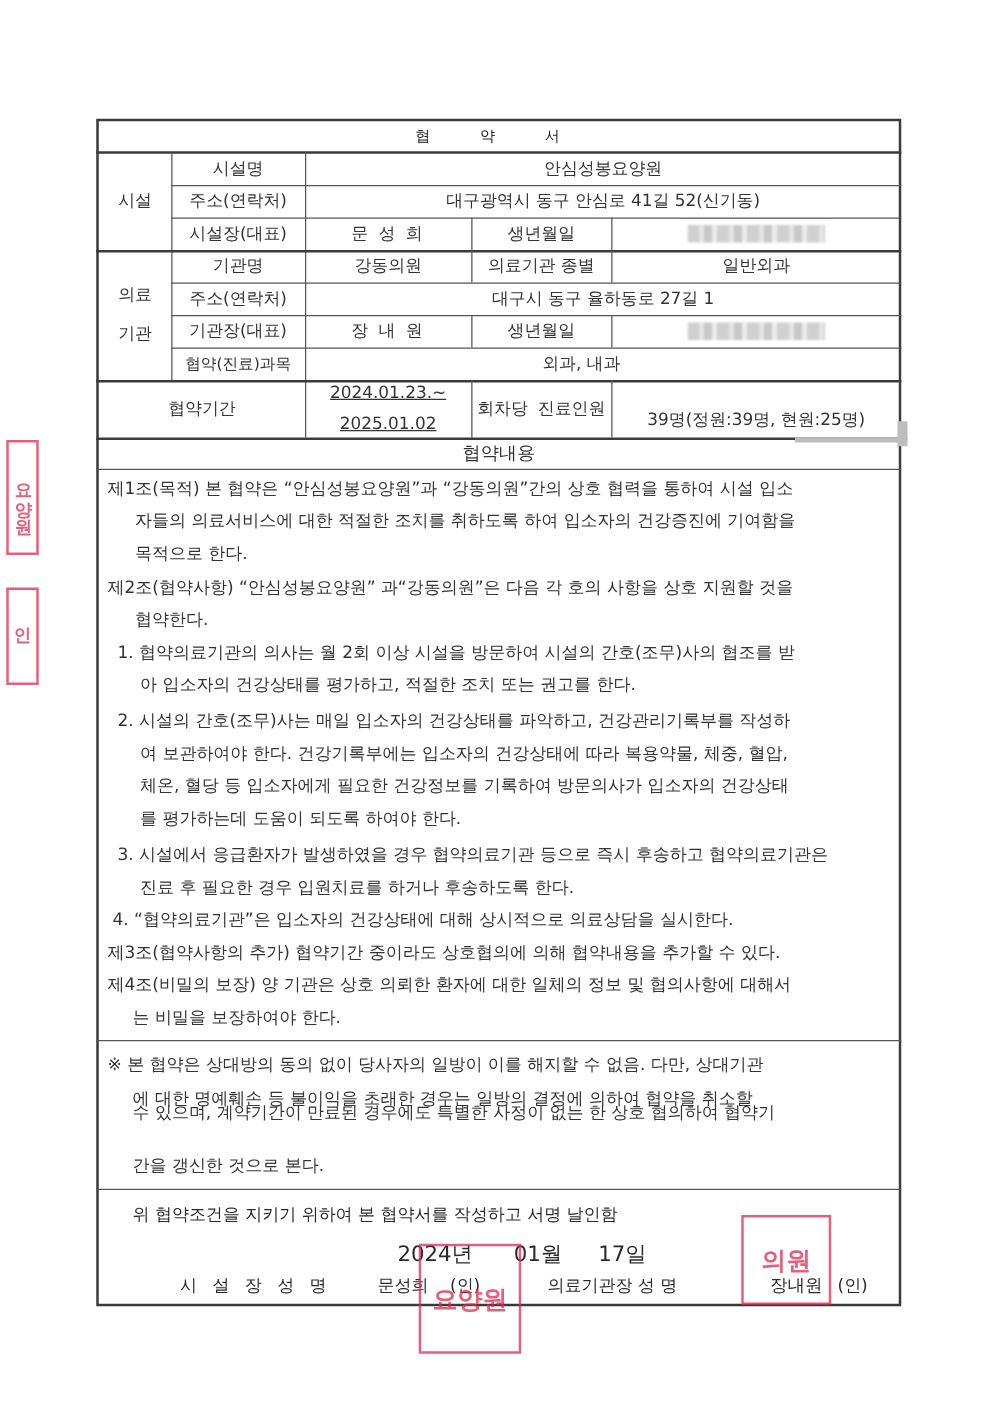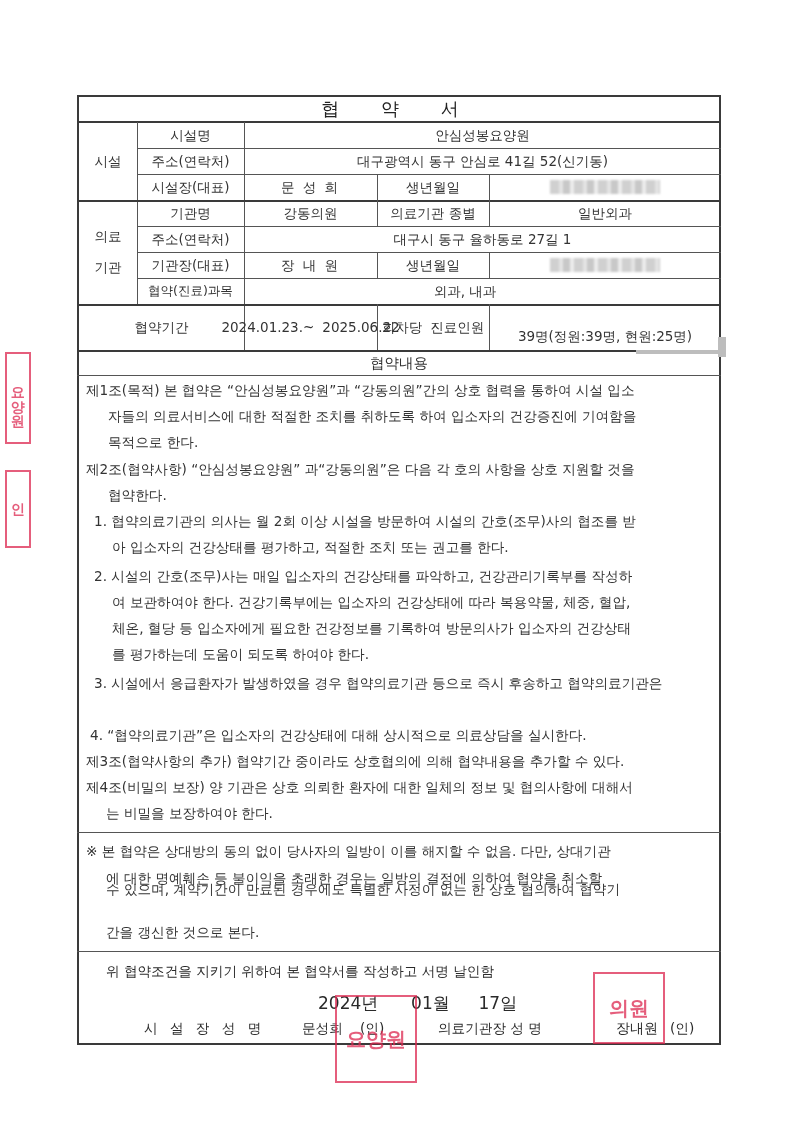--- a/index.html
+++ b/index.html
@@ -12,21 +12,21 @@
     position:absolute; left:77px; top:95px; width:644px; height:950px;
     border:2px solid #3a3a3a; box-sizing:border-box;
   }
   .cell {
     position:absolute; box-sizing:border-box; display:flex; align-items:center; justify-content:center;
     font-size:13.5px; color:#333; text-align:center; line-height:1.25;
   }
   .hline { position:absolute; height:0; border-top:1px solid #555; }
   .hline.thick { border-top:2px solid #3a3a3a; }
   .vline { position:absolute; width:0; border-left:1px solid #555; }
-  .title { font-size:18px; letter-spacing:18px; color:#222; }
+  .title { font-size:12px; letter-spacing:18px; color:#222; }
   .blur {
     width:110px; height:14px;
     background:repeating-linear-gradient(90deg,#d0d0d0 0 9px,#e4e4e4 9px 13px,#c8c8c8 13px 20px,#ececec 20px 24px);
     filter:blur(1px);
   }
   .body-text { position:absolute; left:86px; width:630px; font-size:13.6px; color:#333; }
   .line { position:absolute; white-space:nowrap; }
   .stamp {
     position:absolute; border:2px solid rgba(220,40,80,0.75); color:rgba(220,40,80,0.75);
     font-size:22px; font-weight:bold; display:flex; align-items:center; justify-content:center;
@@ -94,23 +94,23 @@
   <div class="cell" style="left:489px;top:252px;width:232px;height:26px;">
     <div class="blur"></div>
   </div>
   <div class="hline" style="left:137px;top:278px;width:584px;"></div>
 
   <div class="cell" style="left:137px;top:278px;width:107px;height:26px;font-size:12.5px;">협약(진료)과목</div>
   <div class="cell" style="left:244px;top:278px;width:442px;height:26px;">외과, 내과</div>
   <div class="hline thick" style="left:77px;top:304px;width:644px;"></div>
 
   <div class="cell" style="left:79px;top:304px;width:165px;height:46px;">협약기간</div>
-  <div class="cell" style="left:244px;top:304px;width:133px;height:46px;gap:8px;">
+  <div class="cell" style="left:244px;top:304px;width:133px;height:46px;flex-direction:column;gap:8px;text-decoration:underline;">
     <span>2024.01.23.~</span>
-    <span>2025.06.22</span>
+    <span>2025.01.02</span>
   </div>
   <div class="vline" style="left:377px;top:304px;height:46px;"></div>
   <div class="cell" style="left:377px;top:304px;width:112px;height:46px;flex-direction:row;gap:8px;">
     <span>회차당</span>
     <span>진료인원</span>
   </div>
   <div class="vline" style="left:489px;top:304px;height:46px;"></div>
   <div class="cell" style="left:489px;top:304px;width:232px;height:64px;">39명(정원:39명, 현원:25명)</div>
   <div class="hline thick" style="left:77px;top:350px;width:644px;"></div>
   <div class="gray-bar" style="left:636px;top:350px;width:90px;height:4px;"></div>
@@ -125,20 +125,21 @@
     <div class="line" style="left:22px;top:58px;">목적으로 한다.</div>
     <div class="line" style="left:0;top:85px;">제2조(협약사항) “안심성봉요양원” 과“강동의원”은 다음 각 호의 사항을 상호 지원할 것을</div>
     <div class="line" style="left:22px;top:111px;">협약한다.</div>
     <div class="line" style="left:8px;top:137px;">1. 협약의료기관의 의사는 월 2회 이상 시설을 방문하여 시설의 간호(조무)사의 협조를 받</div>
     <div class="line" style="left:26px;top:163px;">아 입소자의 건강상태를 평가하고, 적절한 조치 또는 권고를 한다.</div>
     <div class="line" style="left:8px;top:192px;">2. 시설의 간호(조무)사는 매일 입소자의 건강상태를 파악하고, 건강관리기록부를 작성하</div>
     <div class="line" style="left:26px;top:218px;">여 보관하여야 한다. 건강기록부에는 입소자의 건강상태에 따라 복용약물, 체중, 혈압,</div>
     <div class="line" style="left:26px;top:244px;">체온, 혈당 등 입소자에게 필요한 건강정보를 기록하여 방문의사가 입소자의 건강상태</div>
     <div class="line" style="left:26px;top:270px;">를 평가하는데 도움이 되도록 하여야 한다.</div>
     <div class="line" style="left:8px;top:299px;">3. 시설에서 응급환자가 발생하였을 경우 협약의료기관 등으로 즉시 후송하고 협약의료기관은</div>
+    <div class="line" style="left:26px;top:325px;">진료 후 필요한 경우 입원치료를 하거나 후송하도록 한다.</div>
     <div class="line" style="left:4px;top:351px;">4. “협약의료기관”은 입소자의 건강상태에 대해 상시적으로 의료상담을 실시한다.</div>
     <div class="line" style="left:0;top:377px;">제3조(협약사항의 추가) 협약기간 중이라도 상호협의에 의해 협약내용을 추가할 수 있다.</div>
     <div class="line" style="left:0;top:403px;">제4조(비밀의 보장) 양 기관은 상호 의뢰한 환자에 대한 일체의 정보 및 협의사항에 대해서</div>
     <div class="line" style="left:20px;top:429px;">는 비밀을 보장하여야 한다.</div>
   </div>
   <div class="hline" style="left:77px;top:832px;width:644px;"></div>
 
   <div class="body-text" style="top:833px;height:118px;">
     <div class="line" style="left:0;top:10px;">※ 본 협약은 상대방의 동의 없이 당사자의 일방이 이를 해지할 수 없음. 다만, 상대기관</div>
     <div class="line" style="left:20px;top:37px;">에 대한 명예훼손 등 불이익을 초래한 경우는 일방의 결정에 의하여 협약을 취소할</div>

